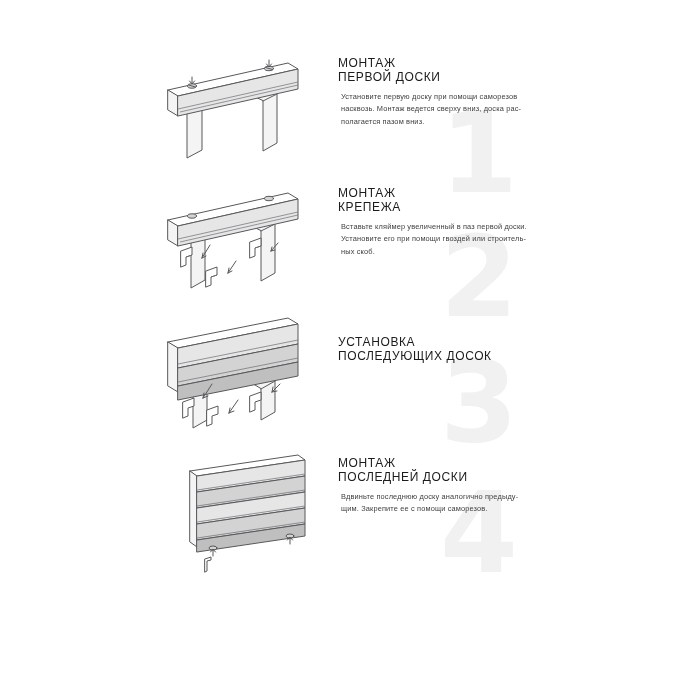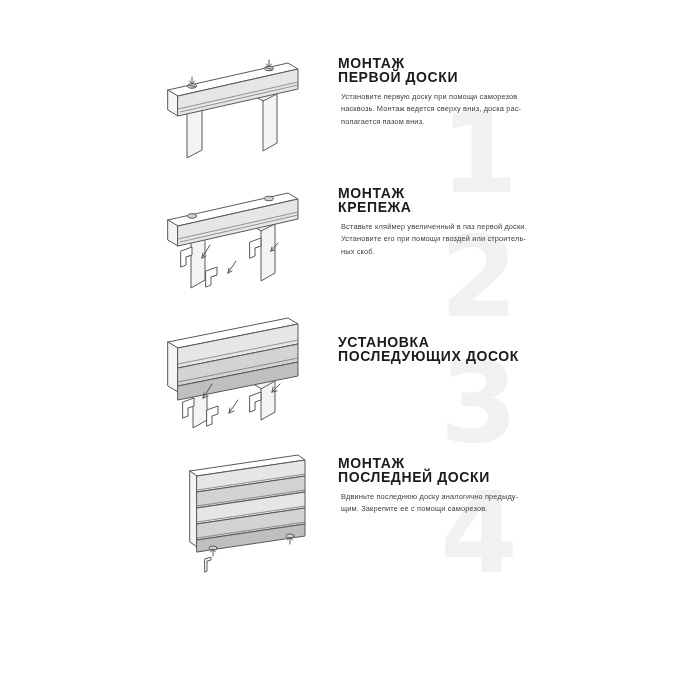--- a/index.html
+++ b/index.html
@@ -30,22 +30,22 @@
     left: 150px;
     top: 0;
     width: 190px;
   }
   .text-col {
     position: absolute;
     left: 338px;
     width: 215px;
   }
   .step-title {
-    font-size: 14px;
-    font-weight: bold;
+    font-size: 12px;
+    font-weight: normal;
     letter-spacing: 0.6px;
     line-height: 13.5px;
     color: #1c1c1c;
     text-transform: uppercase;
     margin: 0 0 7px 0;
     white-space: pre-line;
   }
   .step-body {
     font-size: 7.4px;
     line-height: 12.4px;

